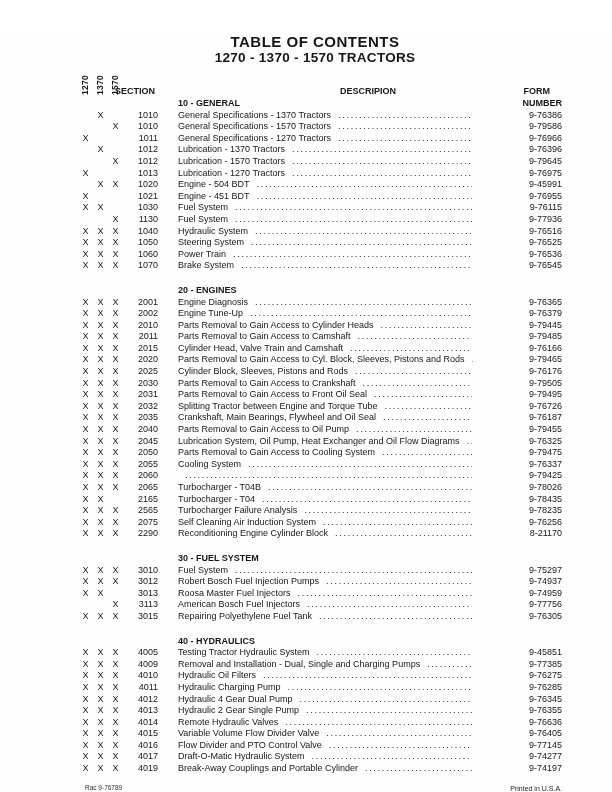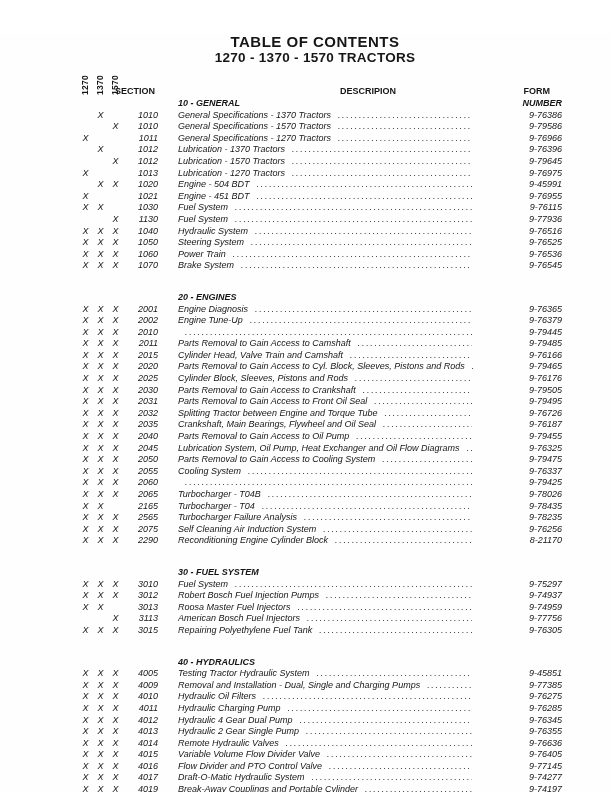--- a/index.html
+++ b/index.html
@@ -22,22 +22,22 @@
   .table-head { position: relative; margin-left: 78px; margin-top: 7px; width: 484px; height: 26px; }
   .rot-box { position: absolute; top: 0; width: 15px; height: 26px; display: flex; align-items: center; justify-content: center; overflow: visible; }
   .rot { transform: rotate(-90deg); white-space: nowrap; font-size: 8.5px; font-weight: 700; letter-spacing: 0.3px; }
   .head-label { position: absolute; bottom: 2px; font-size: 9px; font-weight: 700; line-height: 10px; }
   .head-section { left: 37px; }
   .head-desc { left: 200px; width: 180px; text-align: center; }
   .head-form { right: 12px; text-align: right; }
 
   
   .groups { margin-left: 78px; width: 484px; }
-  .row { display: flex; align-items: center; height: 11.6px; line-height: 11.6px; font-size: 9px; font-style: italic; }
-  .group:not(:first-child) .heading-row { margin-top: 20px; }
+  .row { display: flex; align-items: center; height: 11.6px; line-height: 11.6px; font-size: 9px; }
+  .group:not(:first-child) .heading-row { margin-top: 13px; }
   .xcol { width: 15px; text-align: center; flex: 0 0 auto; }
   .sec { width: 35px; text-align: right; flex: 0 0 auto; }
   .desc-wrap { flex: 1 1 auto; margin-left: 20px; display: flex; align-items: baseline; overflow: hidden; min-width: 0; }
   .desc { white-space: nowrap; flex: 0 0 auto; }
   .leader { flex: 1 1 auto; overflow: hidden; white-space: nowrap; letter-spacing: 1.7px; margin: 0 4px 0 7px; min-width: 0; }
   .form { width: 46px; text-align: right; flex: 0 0 auto; margin-left: 40px; }
   .heading { font-weight: 700; }
 
   
   .footer { margin-left: 78px; width: 484px; margin-top: 9px; display: flex; justify-content: space-between; align-items: flex-start; }
@@ -268,20 +268,21 @@
             <span class="leader">..........................................................................................................................................................................</span>
           </span>
           <span class="form">9-76379</span>
         </div>
         <div class="row">
           <span class="xcol">X</span>
           <span class="xcol">X</span>
           <span class="xcol">X</span>
           <span class="sec">2010</span>
           <span class="desc-wrap">
+            <span class="desc">Parts Removal to Gain Access to Cylinder Heads</span>
             <span class="leader">..........................................................................................................................................................................</span>
           </span>
           <span class="form">9-79445</span>
         </div>
         <div class="row">
           <span class="xcol">X</span>
           <span class="xcol">X</span>
           <span class="xcol">X</span>
           <span class="sec">2011</span>
           <span class="desc-wrap">

